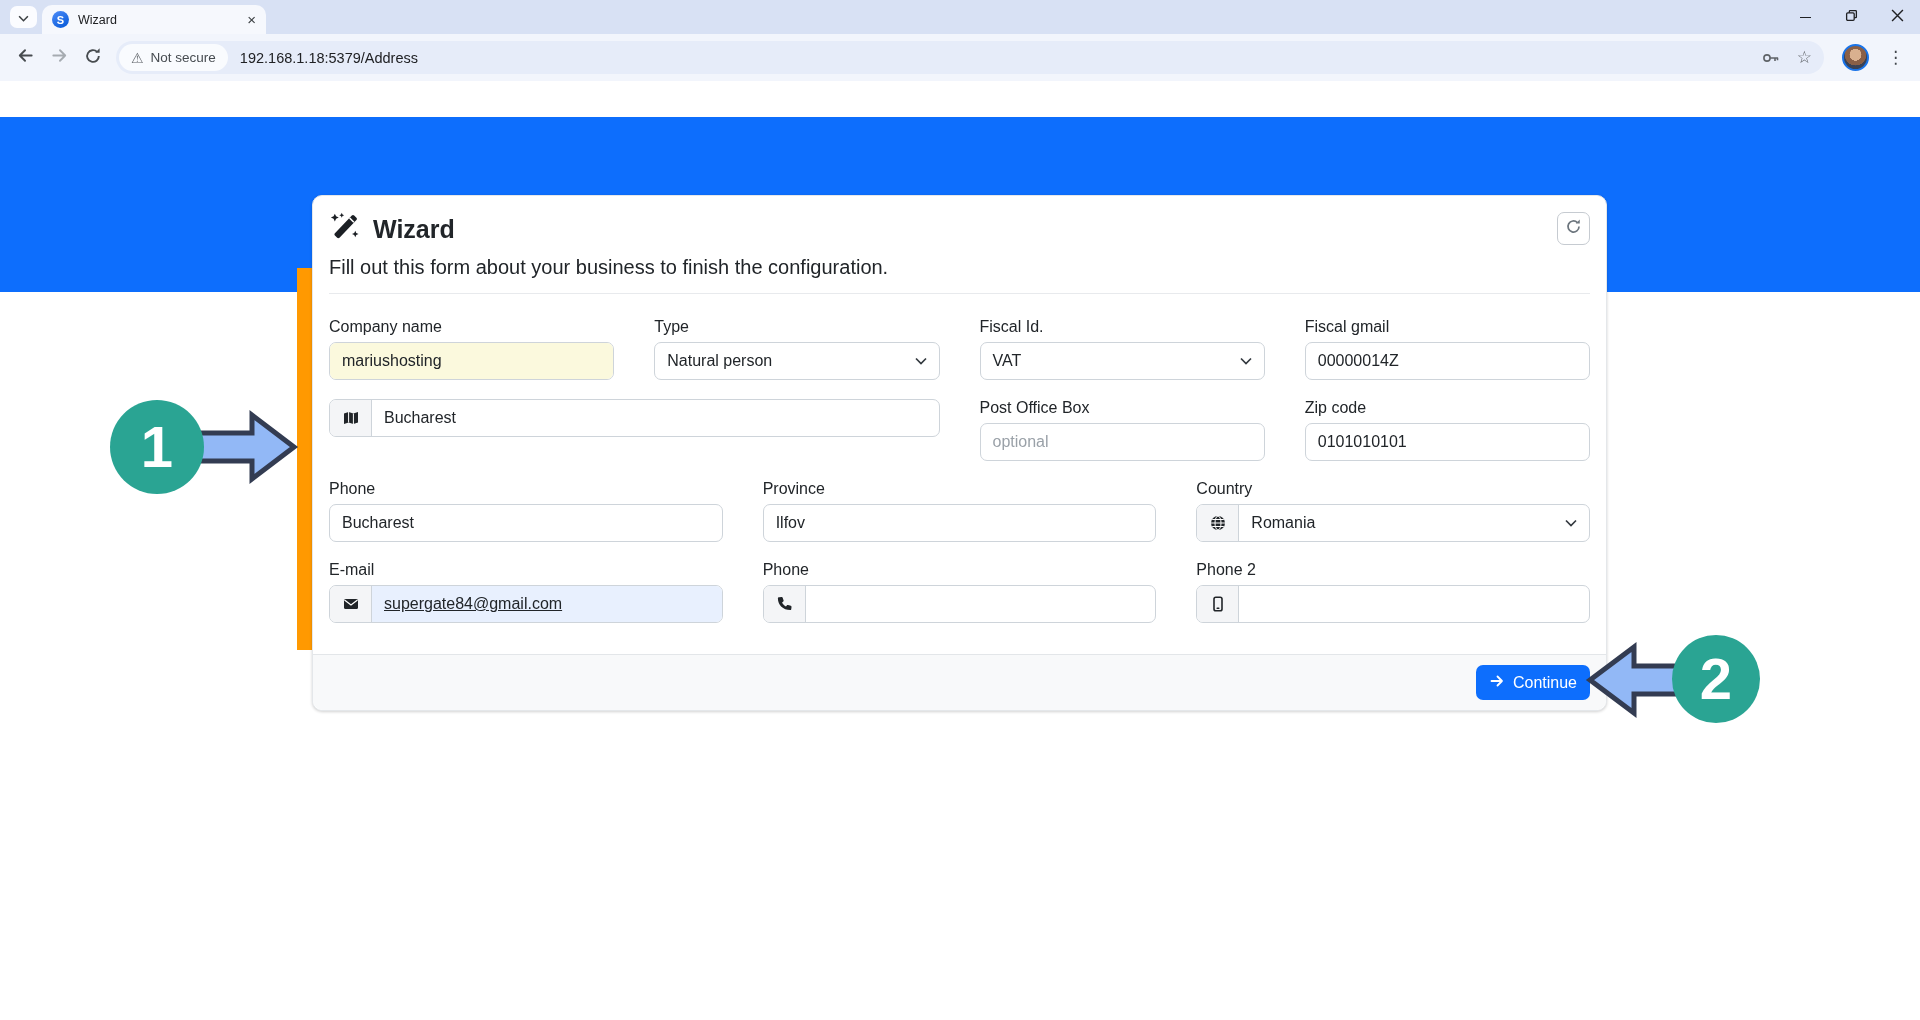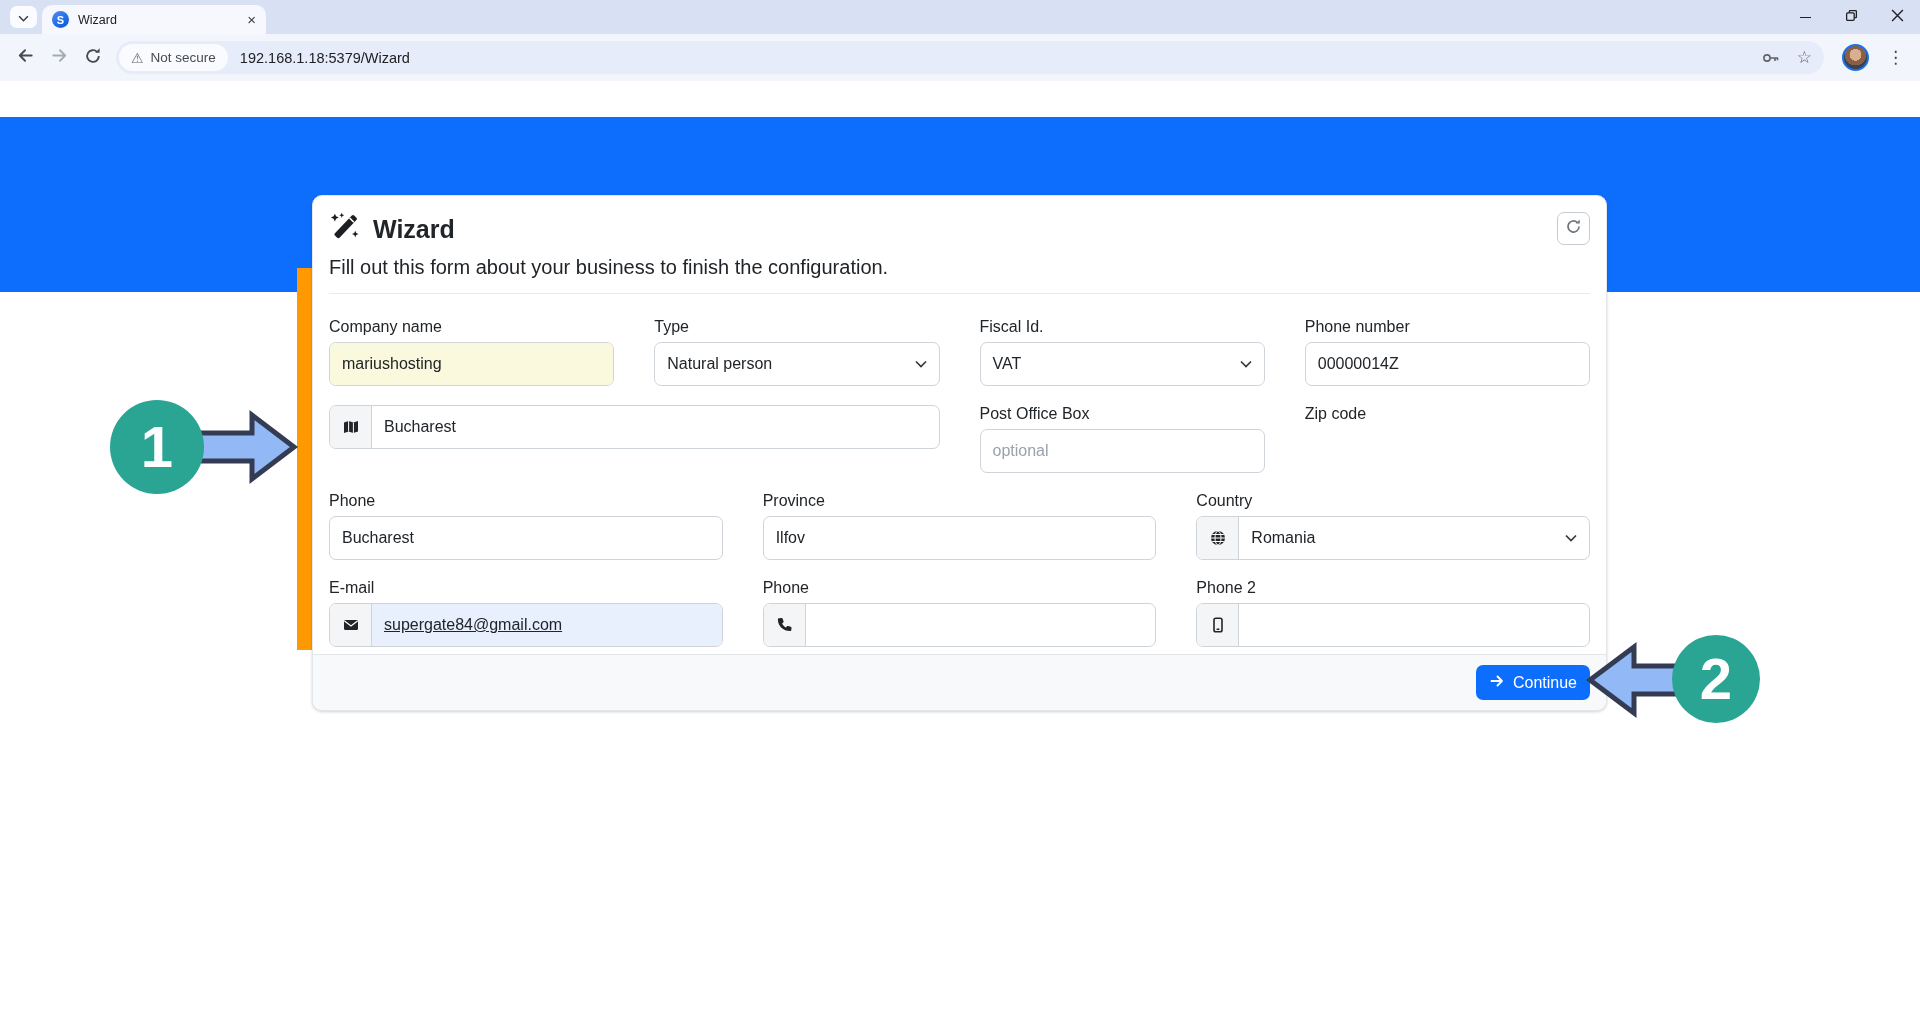--- a/index.html
+++ b/index.html
@@ -51,21 +51,21 @@
     border:1px solid #c6cbd1; border-radius:7px; display:flex; align-items:center; justify-content:center; cursor:pointer; }
   .subtitle { margin-top:10px; font-size:20px; color:#212529; }
   .divider { border-top:1px solid #e8eaed; margin-top:14px; }
 
   .form { margin-top:24px; }
   .frow { display:grid; gap:40px; margin-bottom:19px; }
   .cols4 { grid-template-columns:repeat(4,1fr); }
   .cols3 { grid-template-columns:repeat(3,1fr); }
   .span2 { grid-column:span 2; }
   .field label { display:block; font-size:16px; color:#212529; margin-bottom:6px; }
-  .control { height:44px; border:1px solid #ced4da; border-radius:7px; background:#fff;
+  .control { height:38px; border:1px solid #ced4da; border-radius:7px; background:#fff;
     display:flex; align-items:center; overflow:hidden; position:relative; }
   .control input { border:none; outline:none; background:transparent; width:100%; height:100%;
     font:16px "Liberation Sans","DejaVu Sans",sans-serif; color:#212529; padding:0 12px; }
   .control input::placeholder { color:#9aa1a8; }
   input.fill-yellow { background:#fbf9dd; }
   input.fill-blue { background:#e8f0fe;text-decoration:underline; }
   .prefix { width:42px; align-self:stretch; flex:none; background:#f4f5f7; border-right:1px solid #ced4da;
     display:flex; align-items:center; justify-content:center; }
   .select { cursor:pointer; }
   .sel-text { font-size:16px; color:#212529; padding:0 12px; }
@@ -139,21 +139,21 @@
         <path d="M13.2 8a5.2 5.2 0 1 1-1.55-3.7" stroke="#474b4f" stroke-width="1.7"></path>
         <path d="M13.9 1.2v3.9h-3.9z" fill="#474b4f"></path>
       </svg>
     </span>
   </div>
   <div class="omnibox">
     <div class="chip">
       <span class="warn">⚠</span>
       <span>Not secure</span>
     </div>
-    <span class="url">192.168.1.18:5379/Wizard</span>
+    <span class="url">192.168.1.18:5379/Address</span>
     <span class="ob-spacer"></span>
     <span class="ob-ic">
       <svg width="20" height="18" viewBox="0 0 19 18" fill="none" stroke="#5f6368" stroke-width="1.6">
         <circle cx="5.5" cy="9" r="3.1"></circle>
           <path d="M8.6 9h8M13.5 9v3M16 9v2.2"></path>
       </svg>
     </span>
     <span class="ob-ic star">☆</span>
   </div>
   <div class="avatar"></div>
@@ -216,21 +216,21 @@
             <div class="control select">
               <span class="sel-text">VAT</span>
               <span class="chev">
                 <svg width="12" height="8" viewBox="0 0 12 8">
                     <path d="M1 1.5 6 6.5 11 1.5" stroke="#343a40" stroke-width="1.7" fill="none"></path>
                   </svg>
               </span>
             </div>
           </div>
           <div class="field">
-            <label>Phone number</label>
+            <label>Fiscal gmail</label>
             <div class="control">
                 <input value="00000014Z" style="">
               </div>
           </div>
         </div>
 
         <div class="frow cols4">
           <div class="field span2">
             <div class="control">
               <span class="prefix">
@@ -243,20 +243,23 @@
             </div>
           </div>
           <div class="field">
             <label>Post Office Box</label>
             <div class="control">
                 <input placeholder="optional" style="">
               </div>
           </div>
           <div class="field">
             <label>Zip code</label>
+            <div class="control">
+                <input value="0101010101" style="">
+              </div>
           </div>
         </div>
 
         <div class="frow cols3">
           <div class="field">
             <label>Phone</label>
             <div class="control">
                 <input value="Bucharest" style="">
               </div>
           </div>

